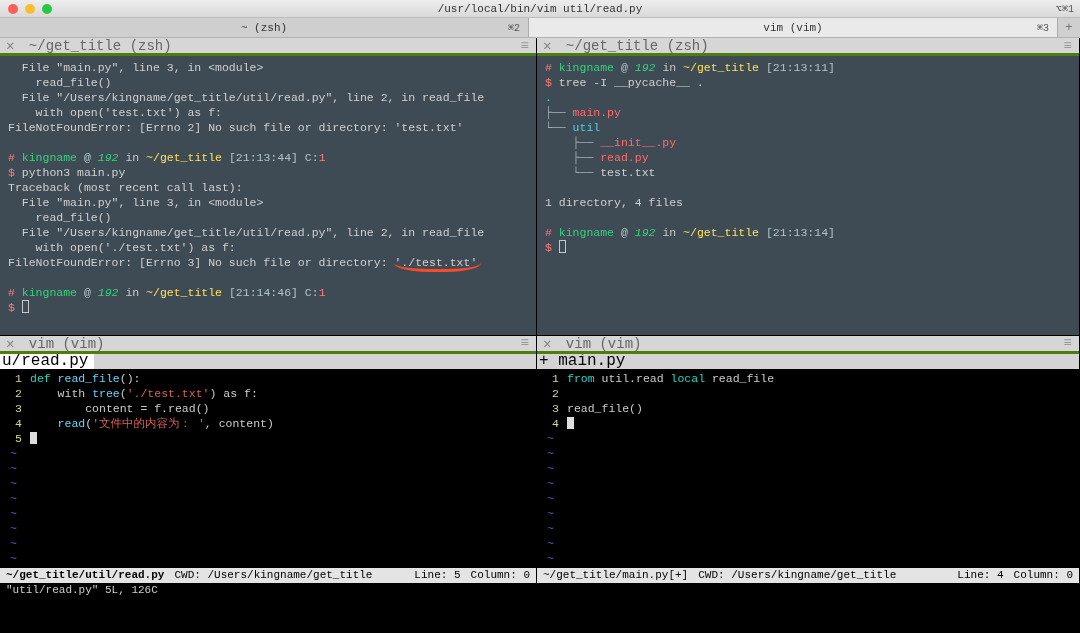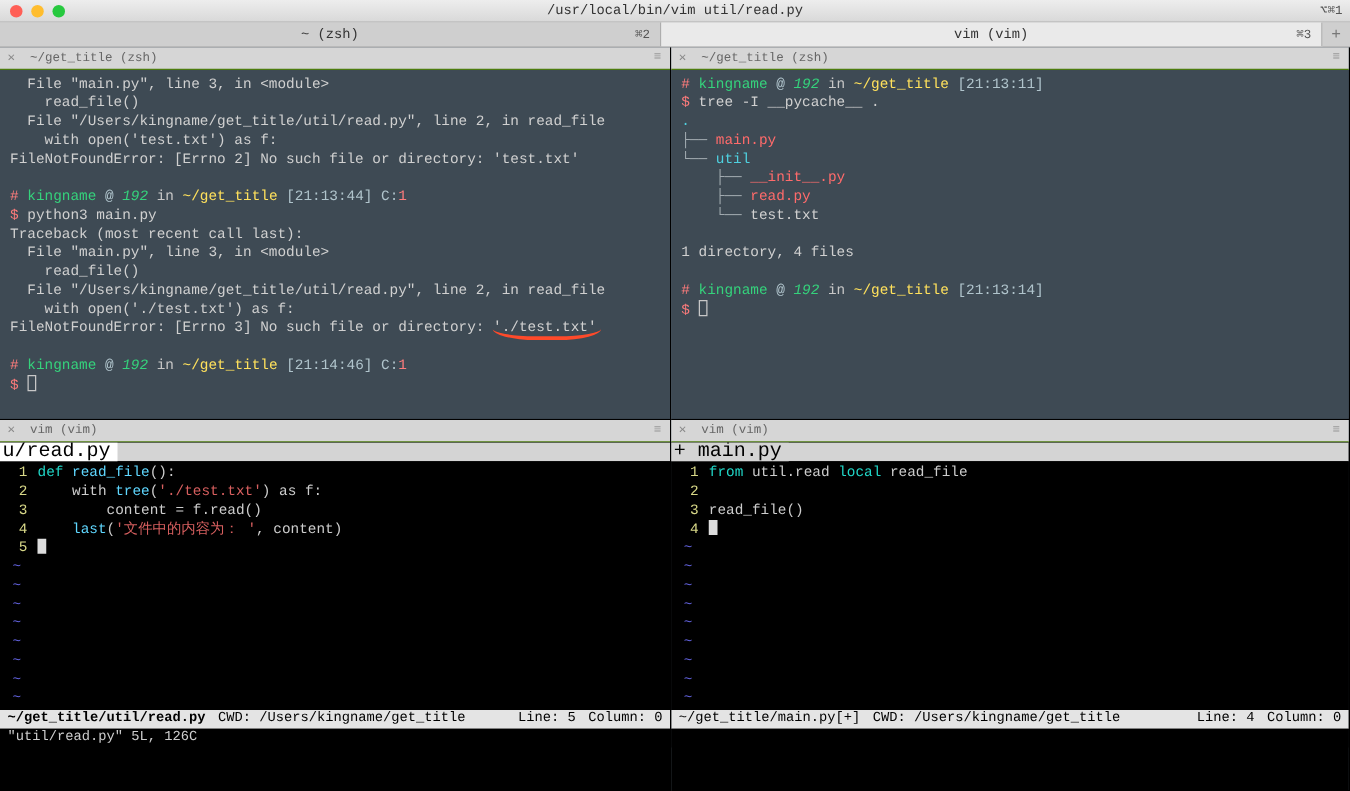--- a/index.html
+++ b/index.html
@@ -17,21 +17,21 @@
   
   .tmuxtabs { height:20px; background:#cfcfcf; display:flex; border-bottom:1px solid #b2b2b2;}
   .tab { flex:1; display:flex; align-items:center; justify-content:center; font-size:11px; color:#333; border-right:1px solid #adadad; position:relative;}
   .tab.active { background:#eaeaea; }
   .tab .key { position:absolute; right:8px; font-size:10px; color:#555;}
   .tabplus { width:22px; display:flex;align-items:center;justify-content:center; color:#777; font-size:13px; border:none;}
 
   
   .grid { flex:1; display:grid; grid-template-columns: 537px 543px; grid-template-rows: 1fr 1fr; }
   .pane { display:flex; flex-direction:column; background:#3e4a54; border-right:1px solid #000; border-bottom:1px solid #000;}
-  .panehdr { height:18px; background:#d6d6d6; display:flex; align-items:center; padding:0 6px; font-size:10px; color:#666; border-bottom:1px solid #4d7c0f; justify-content:space-between;}
+  .panehdr { height:18px; background:#d6d6d6; display:flex; align-items:center; padding:0 6px; font-size:14px; color:#666; border-bottom:3px solid #4d7c0f; justify-content:space-between;}
   .panehdr .close { color:#888; margin-right:6px;}
   .panehdr .ham { color:#999; letter-spacing:1px;}
 
   
   .termbody { flex:1; padding:4px 8px; line-height:15px; white-space:pre; overflow:hidden; color:#d0d0d0; background:#3e4a54;}
   .vimbody { flex:1; background:#000; padding:0 0 0 0; line-height:15px; overflow:hidden;}
 
   
   .p-hash{color:#ff7c7c;} 
   .p-user{color:#35d27c;}
@@ -141,21 +141,21 @@
         <span><span class="close">✕</span> <span>vim (vim)</span></span>
         <span class="ham">≡</span>
       </div>
       <div class="vimbody">
         <div class="tabstrip">
           <span class="file">u/read.py</span>
         </div>
         <div class="code" style="white-space:pre;"><span class="ln">1</span><span class="kw-teal">def </span><span class="kw-py">read_file</span><span>():</span>
 <span class="ln">2</span><span>    with </span><span class="kw-py">tree</span><span>(</span><span class="str">'./test.txt'</span><span>) as f:</span>
 <span class="ln">3</span><span>        content = f.read()</span>
-<span class="ln">4</span><span>    </span><span class="kw-py">last</span><span>(</span><span class="str">'文件中的内容为： '</span><span>, content)</span>
+<span class="ln">4</span><span>    </span><span class="kw-py">read</span><span>(</span><span class="str">'文件中的内容为： '</span><span>, content)</span>
 <span class="ln">5</span><span class="curblock"></span>
 <span class="tilde">~</span>
 <span class="tilde">~</span>
 <span class="tilde">~</span>
 <span class="tilde">~</span>
 <span class="tilde">~</span>
 <span class="tilde">~</span>
 <span class="tilde">~</span>
 <span class="tilde">~</span></div>
         <div class="vimstatus">

